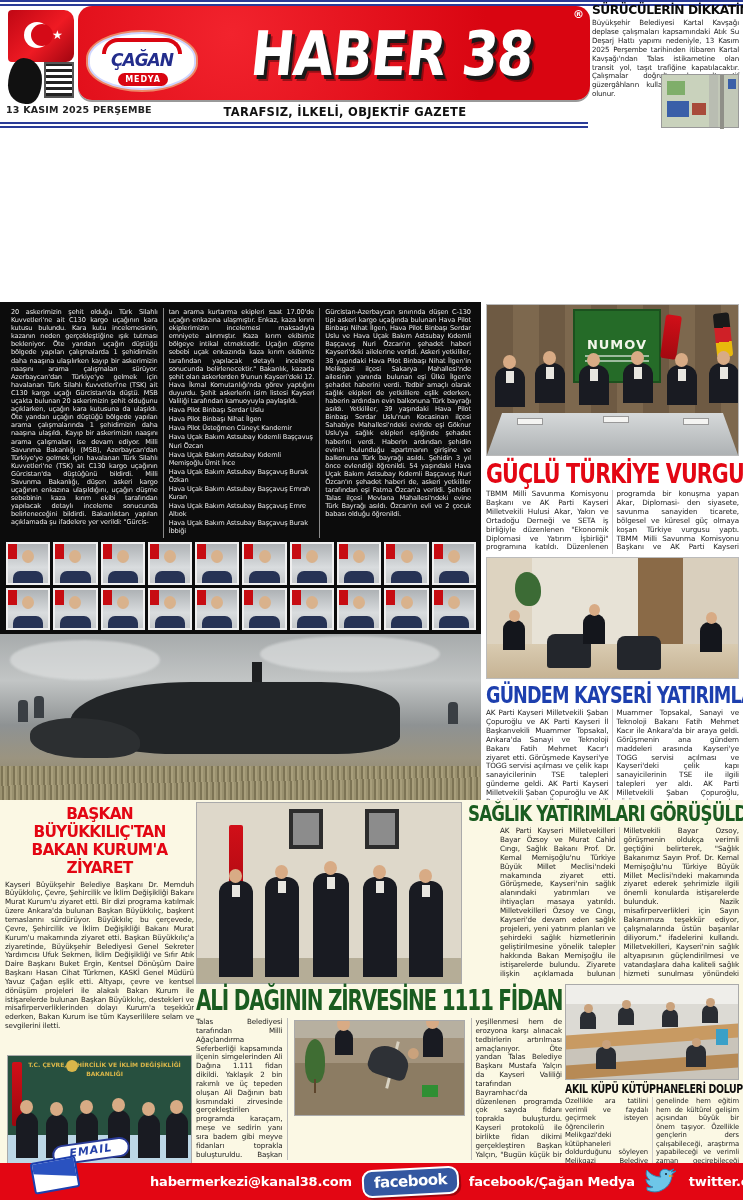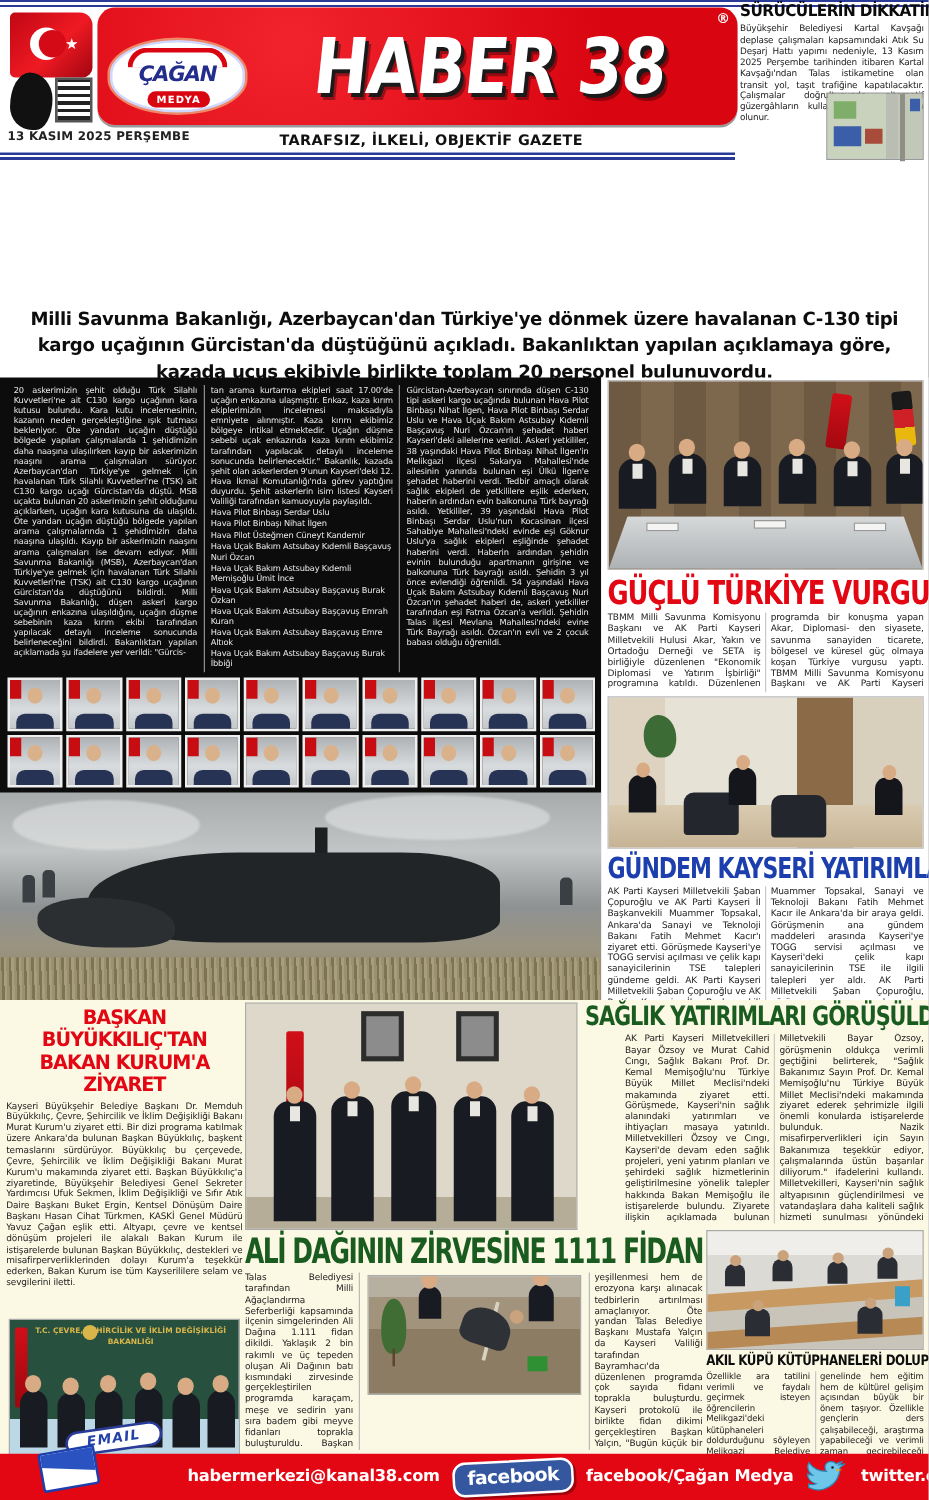--- a/index.html
+++ b/index.html
@@ -196,21 +196,20 @@
     <div id="notice-map">
       <div class="map-blk" style="left:5px;top:26px;width:22px;height:16px;background:#3a5fa8"></div>
       <div class="map-blk" style="left:5px;top:6px;width:18px;height:14px;background:#7fae6a"></div>
       <div class="map-blk" style="left:30px;top:28px;width:14px;height:12px;background:#a84b3a"></div>
       <div class="map-blk" style="left:58px;top:0;width:4px;height:54px;background:#8f8f88"></div>
       <div class="map-blk" style="left:66px;top:4px;width:8px;height:10px;background:#3a5fa8"></div>
     </div>
   </div>
 
 
-  <div id="subhead">Milli Savunma Bakanlığı, Azerbaycan'dan Türkiye'ye dönmek üzere havalanan C-130 tipi kargo uçağının Gürcistan'da düştüğünü açıkladı. Bakanlıktan yapılan açıklamaya göre, kazada uçuş ekibiyle birlikte toplam 20 personel bulunuyordu.</div>
 
   <div id="black-body">
     <div id="story-cols">
       <div class="bcol">20 askerimizin şehit olduğu Türk Silahlı Kuvvetleri'ne ait C130 kargo uçağının kara kutusu bulundu. Kara kutu incelemesinin, kazanın neden gerçekleştiğine ışık tutması bekleniyor. Öte yandan uçağın düştüğü bölgede yapılan çalışmalarda 1 şehidimizin daha naaşına ulaşılırken kayıp bir askerimizin naaşını arama çalışmaları sürüyor. Azerbaycan'dan Türkiye'ye gelmek için havalanan Türk Silahlı Kuvvetleri'ne (TSK) ait C130 kargo uçağı Gürcistan'da düştü. MSB uçakta bulunan 20 askerimizin şehit olduğunu açıklarken, uçağın kara kutusuna da ulaşıldı. Öte yandan uçağın düştüğü bölgede yapılan arama çalışmalarında 1 şehidimizin daha naaşına ulaşıldı. Kayıp bir askerimizin naaşını arama çalışmaları ise devam ediyor. Milli Savunma Bakanlığı (MSB), Azerbaycan'dan Türkiye'ye gelmek için havalanan Türk Silahlı Kuvvetleri'ne (TSK) ait C130 kargo uçağının Gürcistan'da düştüğünü bildirdi. Milli Savunma Bakanlığı, düşen askeri kargo uçağının enkazına ulaşıldığını, uçağın düşme sebebinin kaza kırım ekibi tarafından yapılacak detaylı inceleme sonucunda belirleneceğini bildirdi. Bakanlıktan yapılan açıklamada şu ifadelere yer verildi: "Gürcis-</div>
       <div class="bcol">
         <span>tan arama kurtarma ekipleri saat 17.00'de uçağın enkazına ulaşmıştır. Enkaz, kaza kırım ekiplerimizin incelemesi maksadıyla emniyete alınmıştır. Kaza kırım ekibimiz bölgeye intikal etmektedir. Uçağın düşme sebebi uçak enkazında kaza kırım ekibimiz tarafından yapılacak detaylı inceleme sonucunda belirlenecektir." Bakanlık, kazada şehit olan askerlerden 9'unun Kayseri'deki 12. Hava İkmal Komutanlığı'nda görev yaptığını duyurdu. Şehit askerlerin isim listesi Kayseri Valiliği tarafından kamuoyuyla paylaşıldı.</span>
         <div>
             <div class="martyr-name">Hava Pilot Binbaşı Serdar Uslu</div>
             <div class="martyr-name">Hava Pilot Binbaşı Nihat İlgen</div>
             <div class="martyr-name">Hava Pilot Üsteğmen Cüneyt Kandemir</div>
@@ -334,20 +333,25 @@
       <div class="fireman" style="left:448px;top:68px"></div>
       <div id="wreck-pipe"></div>
       <div id="wreck"></div>
       <div id="wreck-2"></div>
       <div id="grass"></div>
     </div>
   </div>
 
   <div id="right-col">
     <div class="photo-frame" id="numov-photo">
+      <div id="numov-banner">
+        <div id="numov-word">NUMOV</div>
+        <div class="numov-line"></div>
+        <div class="numov-line"></div>
+      </div>
       <div class="flag-tr" style="left:176px;top:10px;transform:rotate(8deg)"></div>
       <div class="flag-de" style="left:228px;top:8px;transform:rotate(-6deg)"></div>
       <div class="person" style="left:8px;top:62px">
           <div class="shirt"></div>
         </div>
       <div class="person" style="left:48px;top:58px">
           <div class="shirt"></div>
         </div>
       <div class="person" style="left:92px;top:60px">
           <div class="shirt"></div>

